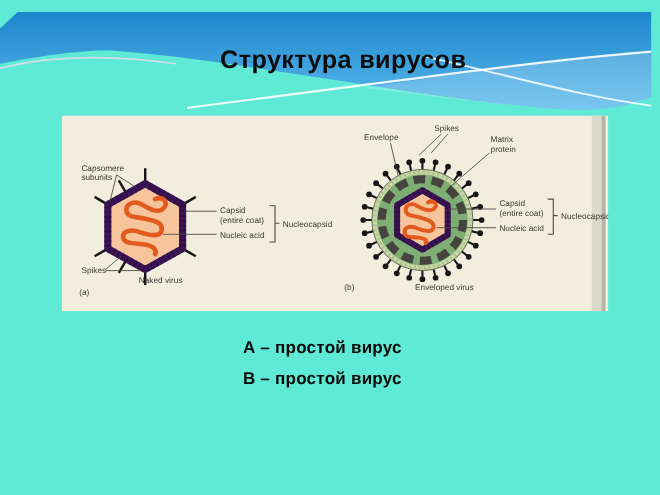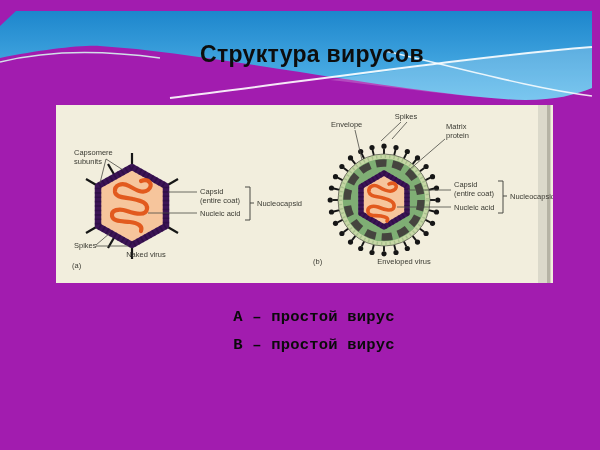--- a/index.html
+++ b/index.html
@@ -1,42 +1,41 @@
 <!DOCTYPE html>
 <html><head>
 <meta charset="utf-8">
 <style>
   html, body { margin: 0; padding: 0; background: #e8e8e8; }
   .slide {
     position: relative;
     width: 600px; height: 450px;
-    background: #a21caf;
+    background: #5eead4;
     overflow: hidden;
     font-family: "Liberation Sans", sans-serif;
   }
   .header-svg {
     position: absolute; top: 0; left: 0;
     width: 600px; height: 112px;
   }
   .slide-title {
     position: absolute; top: 41px; left: 24px; width: 576px;
     text-align: center;
     font-size: 23px; font-weight: bold; color: #0d0d0d;
     letter-spacing: 0.3px;
     line-height: 26px;
   }
   .figure-svg {
     position: absolute; left: 56px; top: 105px;
     width: 497px; height: 178px;
   }
   .captions {
-    position: absolute; top: 308px; left: 104px; width: 420px;
+    position: absolute; top: 308px; left: 83px; width: 420px;
     text-align: center;
     color: #0a0a0a;
-    font-family: Liberation Mono, monospace;
   }
   .caption-line {
     font-size: 15.5px; font-weight: bold;
     margin-bottom: 10px;
     letter-spacing: 0.2px;
   }
   
   .lbl {
     font-family: "Liberation Sans", sans-serif;
     font-size: 7.5px;

